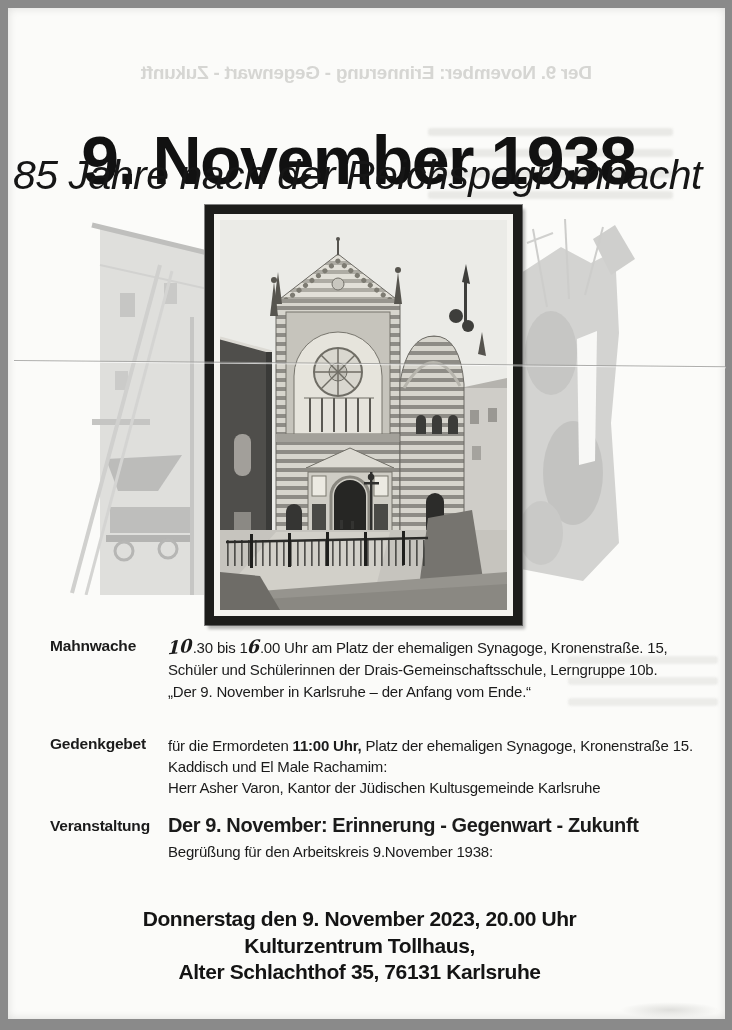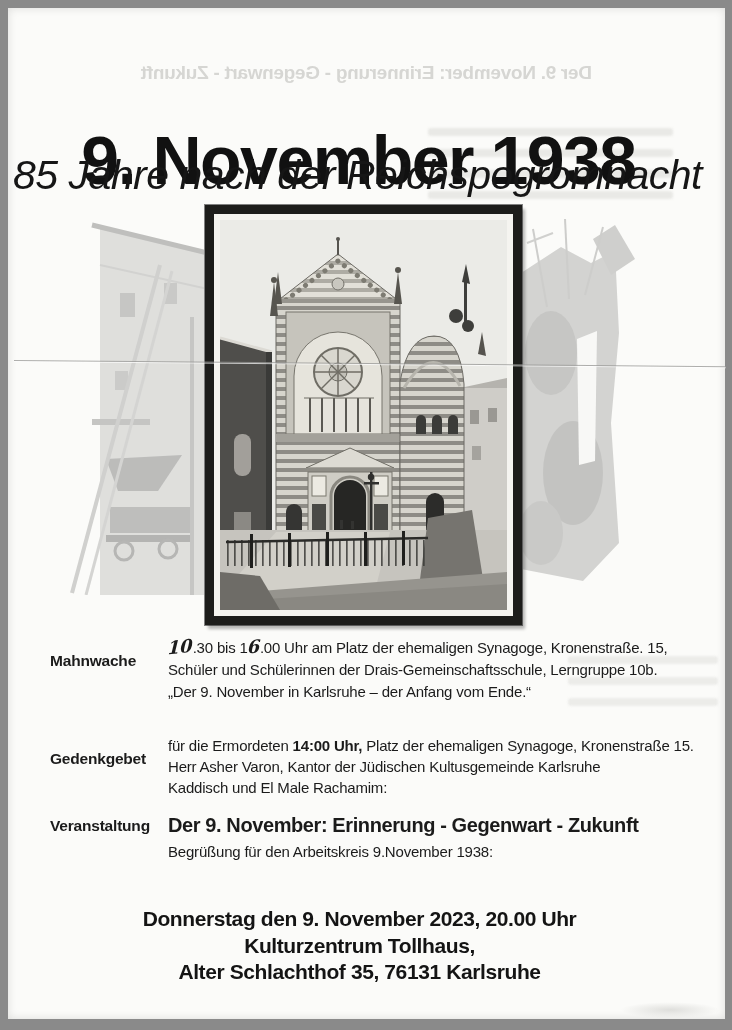--- a/index.html
+++ b/index.html
@@ -18,21 +18,21 @@
         font-size:68px;letter-spacing:-1.5px;line-height:1;padding-right:28px;color:#111;}
   .subtitle{position:absolute;left:0;right:0;top:144px;text-align:center;font-style:italic;
         font-size:41px;letter-spacing:-.5px;padding-right:18px;color:#161616;}
   
   .photo{position:absolute;left:197px;top:197px;width:317px;height:420px;box-sizing:border-box;
         border:9px solid #1d1d1b;background:#f5f4f0;padding:6px;margin:0;
         box-shadow:3px 4px 3px rgba(0,0,0,.28),0 0 0 1px #808080;}
   .photo svg{display:block;}
   
   .section{position:absolute;left:0;right:0;}
-  .s-label{position:absolute;left:42px;top:15px;font-weight:bold;font-size:15.5px;letter-spacing:-.2px;}
+  .s-label{position:absolute;left:42px;top:0;font-weight:bold;font-size:15.5px;letter-spacing:-.2px;}
   .s-body{position:absolute;left:160px;top:0;width:556px;font-size:15px;letter-spacing:-.2px;
         line-height:22px;}
   .s-body.tight{line-height:21px;}
   .b{font-weight:bold;}
   .hw{font-family:"DejaVu Serif",serif;font-style:italic;font-weight:bold;font-size:18px;
         display:inline-block;transform:rotate(-5deg) skewX(-8deg);line-height:1;}
   .vh{font-size:20px;font-weight:bold;letter-spacing:-.4px;line-height:26px;margin-bottom:3px;}
   .footer{position:absolute;left:0;right:0;top:898px;text-align:center;font-weight:bold;
         font-size:21px;letter-spacing:-.4px;line-height:26.5px;padding-right:14px;color:#141414;}
   
@@ -235,23 +235,23 @@
       <div class="s-body">
         <div><span class="hw">10</span><span>.30 bis 1</span><span class="hw">6</span><span>.00 Uhr am Platz der ehemaligen Synagoge, Kronenstraße. 15,</span></div>
         <div>Schüler und Schülerinnen der Drais-Gemeinschaftsschule, Lerngruppe 10b.</div>
         <div>„Der 9. November in Karlsruhe – der Anfang vom Ende.“</div>
       </div>
     </div>
 
     <div class="section" style="top:727px">
       <div class="s-label">Gedenkgebet</div>
       <div class="s-body tight">
-        <div><span>für die Ermordeten </span><span class="b">14:00 Uhr,</span><span> Platz der ehemaligen Synagoge, Kronenstraße 15.</span></div>
+        <div><span>für die Ermordeten </span><span class="b">11:00 Uhr,</span><span> Platz der ehemaligen Synagoge, Kronenstraße 15.</span></div>
+        <div>Kaddisch und El Male Rachamim:</div>
         <div>Herr Asher Varon, Kantor der Jüdischen Kultusgemeinde Karlsruhe</div>
-        <div>Kaddisch und El Male Rachamim:</div>
       </div>
     </div>
 
     <div class="section" style="top:804px">
       <div class="s-label" style="top:5px">Veranstaltung</div>
       <div class="s-body tight">
         <div class="vh">Der 9. November: Erinnerung - Gegenwart - Zukunft</div>
         <div>Begrüßung für den Arbeitskreis 9.November 1938:</div>
       </div>
     </div>

